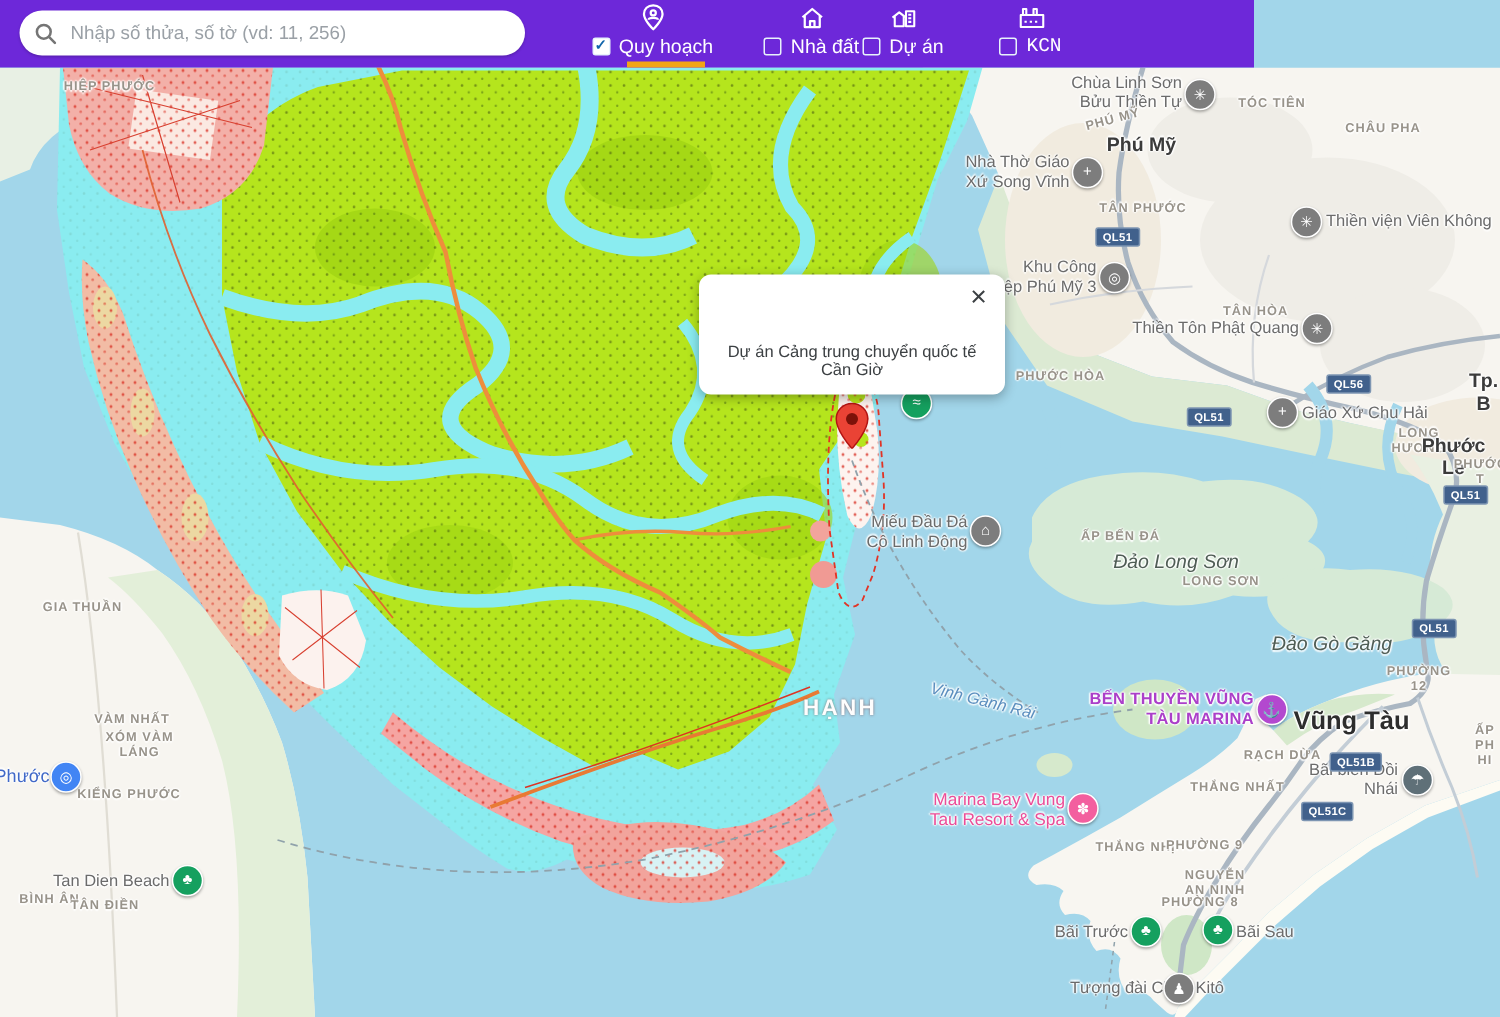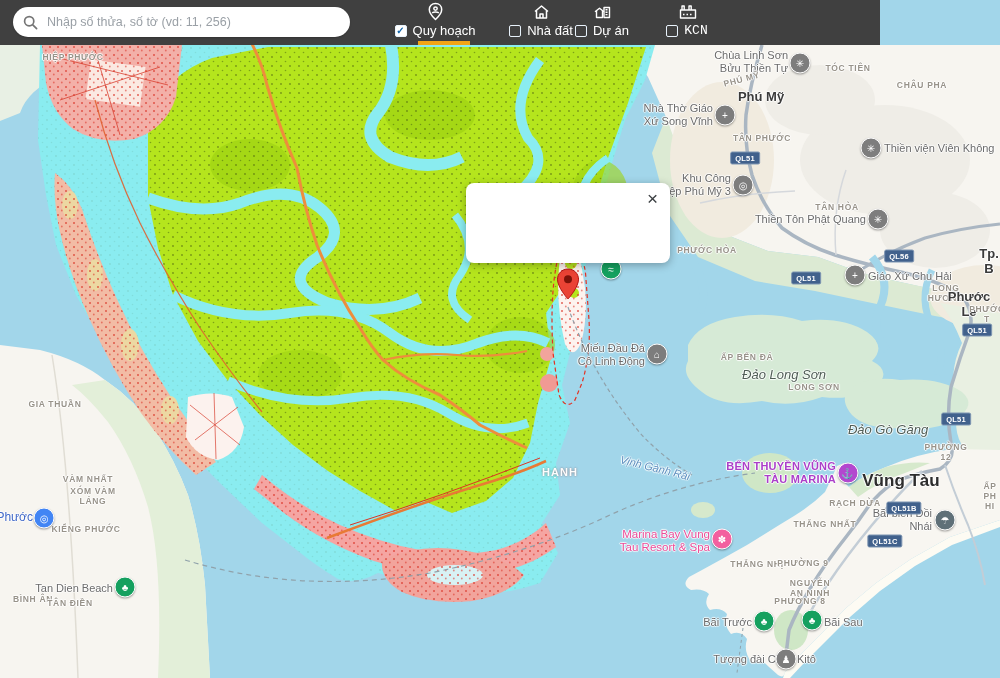--- a/index.html
+++ b/index.html
@@ -1,18 +1,18 @@
 <!DOCTYPE html>
 <html><head>
 <meta charset="utf-8">
 <style>
   html,body{margin:0;padding:0;background:#ddd;}
   .app{position:relative;width:1000px;height:678px;overflow:hidden;font-family:"Liberation Sans",sans-serif;background:#a2d6ea;}
   
-  .topbar{position:absolute;left:0;top:0;width:836px;height:45px;background:#404040;z-index:50;padding-left:44px;}
+  .topbar{position:absolute;left:0;top:0;width:836px;height:45px;background:#6d28d9;z-index:50;}
   .searchbox{position:absolute;left:13px;top:7px;width:337px;height:30px;background:#fff;border-radius:16px;display:flex;align-items:center;padding:0 10px;box-sizing:border-box;box-shadow:0 1px 2px rgba(0,0,0,.2);}
   .searchbox input{border:none;outline:none;flex:1;font-size:12.5px;color:#333;font-family:"Liberation Sans",sans-serif;background:transparent;margin-left:7px;}
   .searchbox input::placeholder{color:#9aa0a6;}
   .tabs{position:absolute;left:398px;top:0;height:45px;display:flex;}
   .tab{position:relative;height:45px;display:flex;flex-direction:column;align-items:center;padding-top:2px;box-sizing:border-box;cursor:pointer;}
   .tab .ticon{height:20px;display:block;}
   .trow{display:flex;align-items:center;gap:6px;margin-top:1px;}
   .cb{width:12px;height:12px;border:1.5px solid #e8f2fb;border-radius:2px;box-sizing:border-box;display:flex;align-items:center;justify-content:center;background:transparent;}
   .cb.checked{background:#fff;}
   .cb .tick{color:#1165ab;font-size:10px;font-weight:700;line-height:1;}
@@ -31,21 +31,21 @@
   .lbl.ta-l{transform:translate(0,-50%);text-align:left;}
   .area{font-size:8.5px;font-weight:700;color:#98938a;letter-spacing:.08em;}
   .poi{font-size:11px;color:#6b6b6b;}
   .town{font-size:13px;font-weight:700;color:#3b3b3b;}
   .city{font-size:17px;font-weight:700;color:#2d2d2d;}
   .nature{font-style:italic;font-size:13px;color:#4f5d55;}
   .water{font-style:italic;font-size:11px;color:#5c8fbf;}
   .purple{font-size:11px;font-weight:700;color:#ab3fc9;letter-spacing:.02em;}
   .pinkl{font-size:11.5px;color:#ec4d98;}
   .bluel{font-size:12px;color:#4169c8;}
-  .whitel{font-size:11px;font-weight:700;color:#fdfdfd;letter-spacing:.1em;text-shadow:0 0 2px rgba(120,40,40,.6);}
+  .whitel{font-size:15px;font-weight:700;color:#fdfdfd;letter-spacing:.1em;text-shadow:0 0 2px rgba(120,40,40,.6);}
   .badge{position:absolute;transform:translate(-50%,-50%);background:#41618c;color:#fff;font-size:7.5px;font-weight:700;
          padding:1px 4px;border-radius:2px;border:1px solid #7d95b2;line-height:1.2;letter-spacing:.03em;}
   .pin{position:absolute;width:19px;height:19px;border-radius:50%;border:1.5px solid #fff;transform:translate(-50%,-50%);
        display:flex;align-items:center;justify-content:center;color:#fff;font-size:10px;box-shadow:0 1px 2px rgba(0,0,0,.35);cursor:pointer;}
   .pin.gray{background:#7d7d7d;} .pin.slate{background:#5f7078;} .pin.green{background:#15a05f;}
   .pin.purple{background:#b348cf;} .pin.pink{background:#f35f9f;} .pin.blue{background:#4285f4;}
   .marker{position:absolute;left:556px;top:223px;cursor:pointer;}
   
   .popup{position:absolute;left:466px;top:138px;width:204px;height:80px;background:#fff;border-radius:8px;
          box-shadow:0 2px 8px rgba(0,0,0,.3);z-index:40;}
@@ -263,20 +263,21 @@
 
     <div class="marker">
       <svg width="24" height="32" viewBox="0 0 24 32">
         <path d="M12 1C6 1 1.5 5.6 1.5 11.3c0 7.4 8.6 17.6 10 19.2a0.7 0.7 0 0 0 1 0c1.4-1.6 10-11.8 10-19.2C22.5 5.6 18 1 12 1z" fill="#ea4335" stroke="#b31412" stroke-width="1"></path>
         <circle cx="12" cy="11.3" r="4" fill="#7c1209"></circle>
       </svg>
     </div>
 
     <div class="popup">
       <span class="close">×</span>
+      <div class="ptext">Dự án Cảng trung chuyển quốc tế Cần Giờ</div>
     </div>
   </div>
 
   <div class="topbar">
     <div class="searchbox">
       <svg width="15" height="15" viewBox="0 0 15 15">
         <circle cx="6.2" cy="6.2" r="4.6" fill="none" stroke="#757575" stroke-width="1.7"></circle>
         <line x1="9.8" y1="9.8" x2="13.6" y2="13.6" stroke="#757575" stroke-width="1.7" stroke-linecap="round"></line>
       </svg>
       <input type="text" placeholder="Nhập số thửa, số tờ (vd: 11, 256)" style="">

